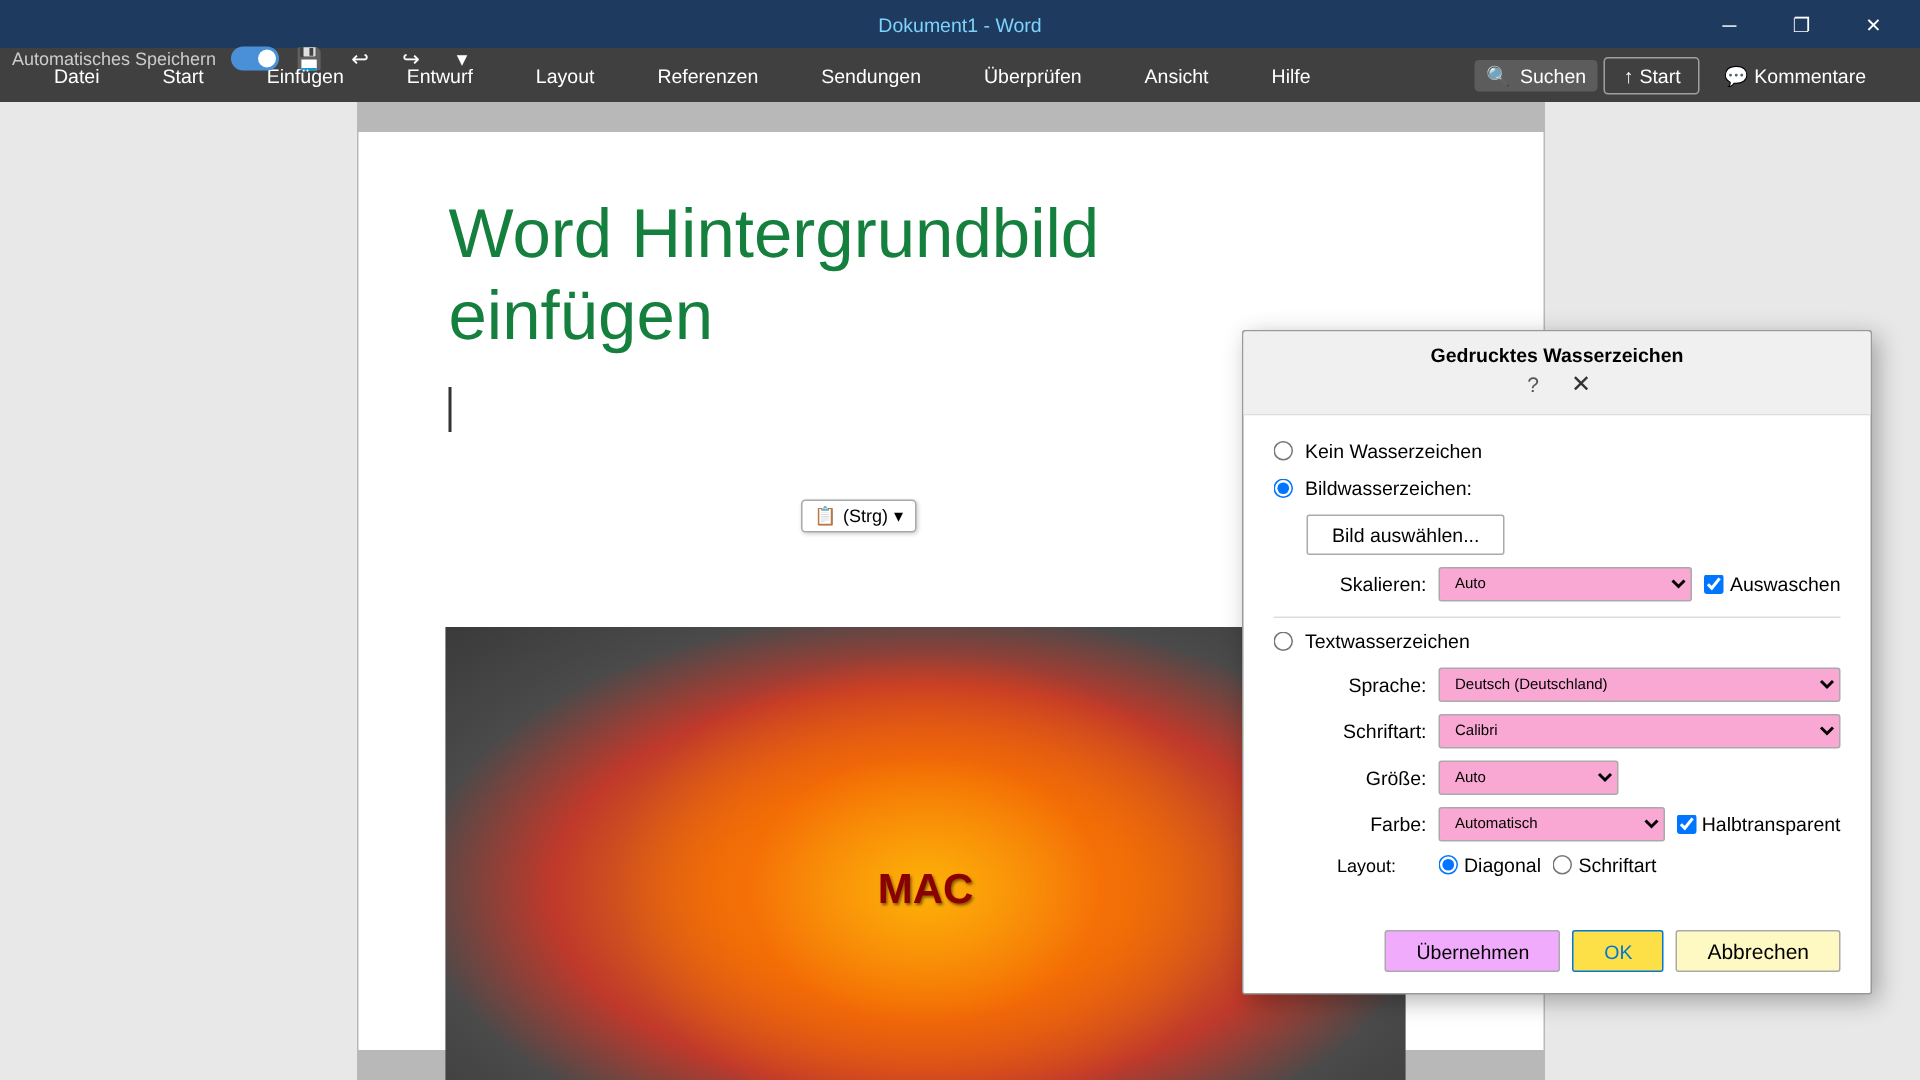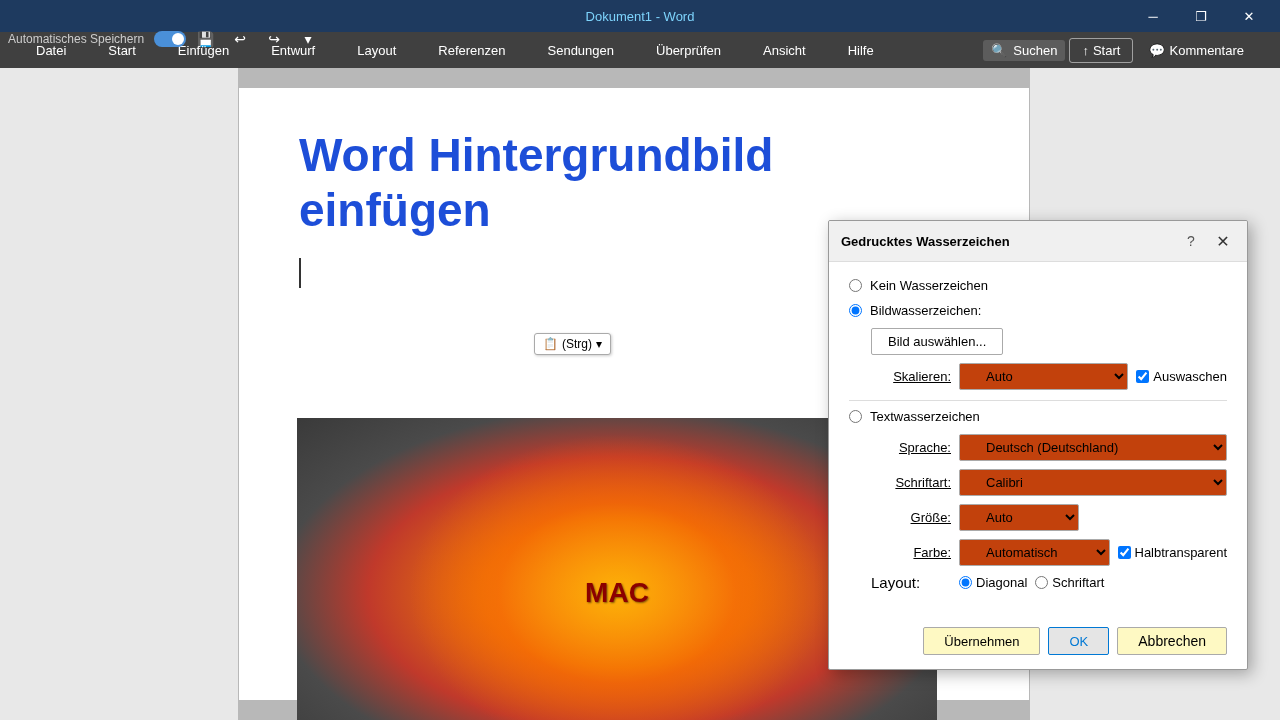--- a/index.html
+++ b/index.html
@@ -158,22 +158,22 @@
     }
     .doc-page {
       width: 790px;
       min-height: 600px;
       background: white;
       padding: 40px 60px;
       position: relative;
     }
     .doc-title {
       font-size: 46px;
-      font-weight: bold;
-      color: #1d4ed8;
+      font-weight: normal;
+      color: #15803d;
       line-height: 1.2;
       margin-bottom: 10px;
     }
     .doc-cursor {
       display: inline-block;
       width: 2px;
       height: 30px;
       background: #333;
       vertical-align: middle;
       margin-top: 10px;
@@ -249,20 +249,21 @@
       pointer-events: all;
     }
     .dialog-titlebar {
       background: #f0f0f0;
       border-bottom: 1px solid #ddd;
       padding: 8px 12px;
       display: flex;
       align-items: center;
       justify-content: space-between;
       border-radius: 2px 2px 0 0;
+      flex-direction: column;
     }
     .dialog-title {
       font-size: 13px;
       font-weight: 600;
     }
     .dialog-controls {
       display: flex;
       align-items: center;
       gap: 8px;
     }
@@ -313,28 +314,27 @@
       display: flex;
       align-items: center;
       gap: 8px;
       margin-bottom: 8px;
     }
     .form-label {
       width: 80px;
       font-size: 13px;
       text-align: right;
       flex-shrink: 0;
-      text-decoration: underline;
     }
     .form-select {
       flex: 1;
-      padding: 4px 22px;
-      font-size: 13px;
+      padding: 4px 6px;
+      font-size: 10px;
       border: 1px solid #aaa;
-      background: #c2410c;
+      background: #f9a8d4;
       border-radius: 2px;
       cursor: pointer;
     }
     .checkbox-row {
       display: flex;
       align-items: center;
       gap: 4px;
     }
     .checkbox-row input[type=checkbox] { cursor: pointer; }
     .checkbox-label { font-size: 13px; }
@@ -345,50 +345,50 @@
       margin: 8px 0;
     }
 
     .layout-row {
       display: flex;
       align-items: center;
       gap: 8px;
     }
     .layout-label {
       width: 80px;
-      font-size: 15px;
-      text-align: left;
+      font-size: 12px;
+      text-align: center;
       flex-shrink: 0;
     }
     .radio-option {
       display: flex;
       align-items: center;
       gap: 4px;
       font-size: 13px;
     }
 
     .dialog-footer {
       display: flex;
       justify-content: flex-end;
       gap: 8px;
       padding: 10px 20px 14px;
     }
     .btn-secondary {
       padding: 5px 20px;
       font-size: 13px;
       border: 1px solid #aaa;
-      background: #fef9c3;
+      background: #f0abfc;
       cursor: pointer;
       border-radius: 2px;
     }
     .btn-primary {
       padding: 5px 20px;
       font-size: 13px;
       border: 1px solid #0078d4;
-      background: #e5e5e5;
+      background: #fde047;
       color: #0078d4;
       cursor: pointer;
       border-radius: 2px;
     }
     .btn-cancel {
       padding: 5px 20px;
       font-size: 14px;
       border: 1px solid #aaa;
       background: #fef9c3;
       cursor: pointer;

